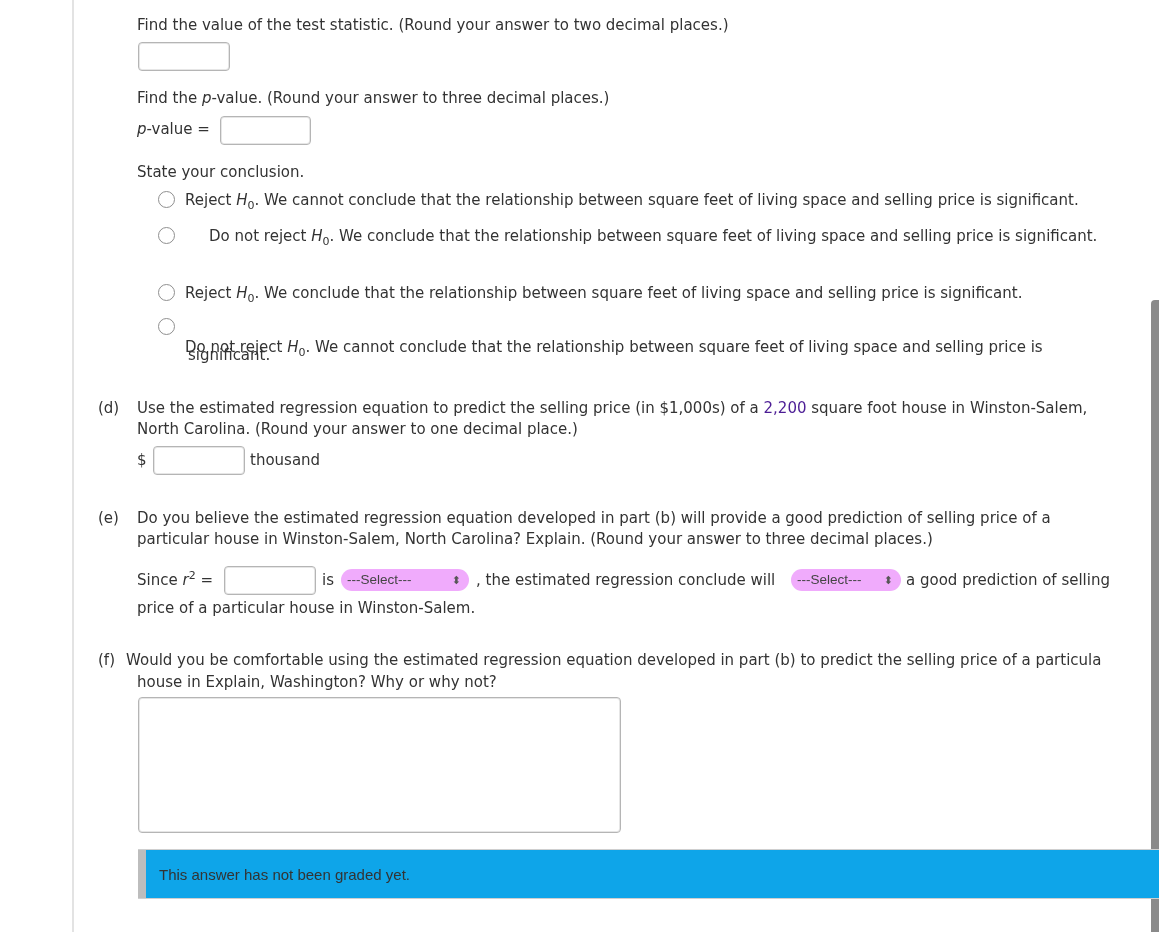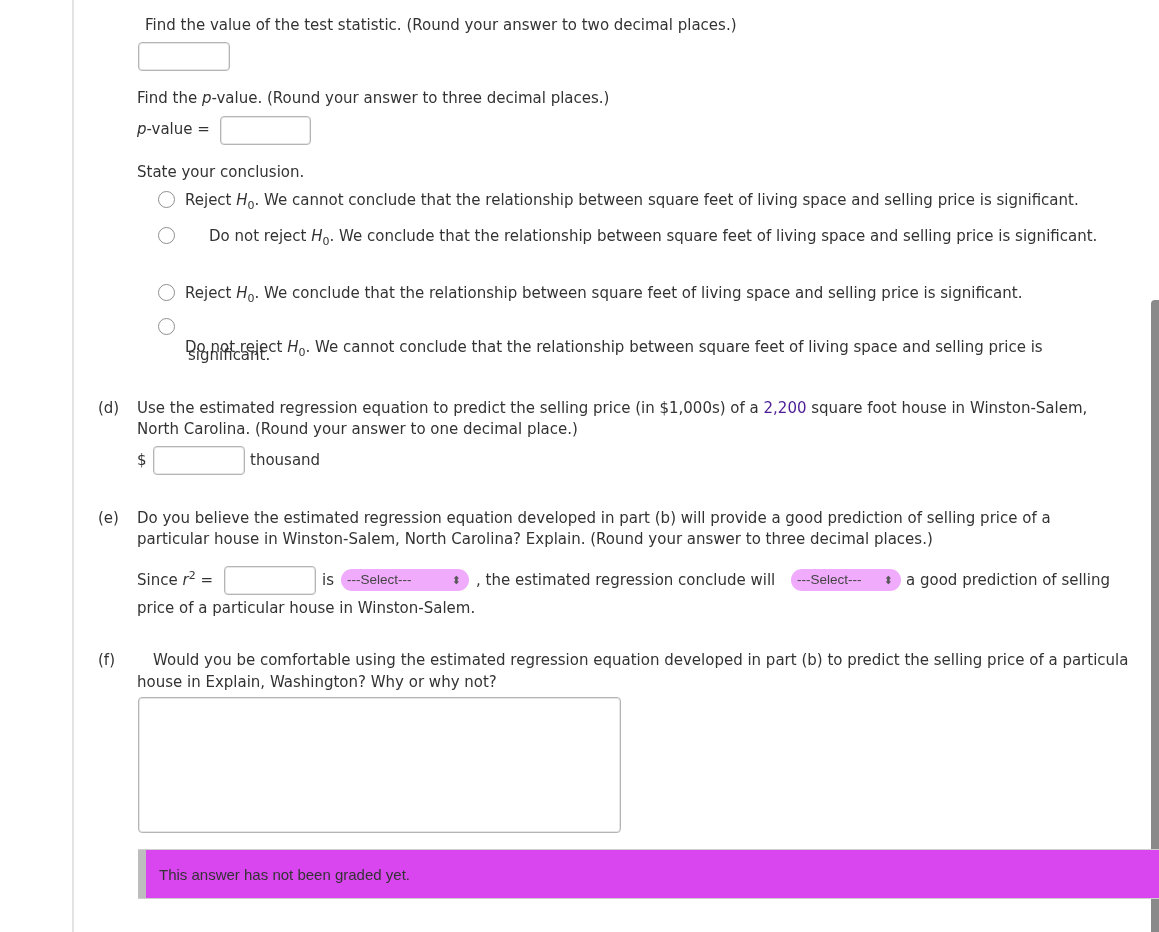--- a/index.html
+++ b/index.html
@@ -26,32 +26,32 @@
   .red { color: #4c1d95; }
   .select {
     position: absolute; height: 22px; border-radius: 11px; background: #f0abfc;
     font-family: "Liberation Sans", sans-serif; font-size: 13.5px; color: #444;
     line-height: 22px; box-sizing: border-box; padding-left: 6px;
   }
   .select .chev { position: absolute; right: 8px; top: 0; font-size: 11px; color: #555; }
   .graded {
     position: absolute; left: 138px; top: 849px; width: 1021px; height: 50px;
     border-top: 1px solid #cfcfcf; border-bottom: 1px solid #cfcfcf; box-sizing: border-box;
-    background: #d946ef;
+    background: #0ea5e9;
   }
   .graded .bar { position: absolute; left: 0; top: 0; width: 8px; height: 100%; background: #bdbdbd; }
   .graded .msg { position: absolute; left: 21px; top: 16px; font-family: "Liberation Sans", sans-serif; font-size: 15px; color: #333; }
 </style>
 </head>
 <body>
 
 <div class="left-rule"></div>
 <div class="scrollbar"></div>
 
-<div class="abs text" style="left:137px;top:15px;margin-left:8px;">Find the value of the test statistic. (Round your answer to two decimal places.)</div>
+<div class="abs text" style="left:137px;top:15px;">Find the value of the test statistic. (Round your answer to two decimal places.)</div>
 <input class="input-box" style="left: 138px; top: 42px; width: 92px; height: 29px;" value="">
 
 <div class="abs text" style="left:137px;top:88px;"><span>Find the </span><i class="var">p</i><span>-value. (Round your answer to three decimal places.)</span></div>
 <div class="abs text" style="left:137px;top:119px;"><i class="var">p</i><span>-value =</span></div>
 <input class="input-box" style="left: 220px; top: 116px; width: 91px; height: 29px;" value="">
 
 <div class="abs text" style="left:137px;top:162px;">State your conclusion.</div>
 
 <div>
   <div class="radio" style="left:158px;top:191px;"></div>
@@ -85,20 +85,20 @@
 <div class="abs text" style="left:137px;top:570px;"><span>Since </span><i class="var">r</i><sup>2</sup><span> =</span></div>
 <input class="input-box" style="left: 224px; top: 566px; width: 92px; height: 29px;" value="">
 <div class="abs text" style="left:322px;top:570px;">is</div>
 <div class="select" style="left:341px;top:569px;width:128px;"><span>---Select---</span><span class="chev">⬍</span></div>
 <div class="abs text" style="left:476px;top:570px;">, the estimated regression conclude will</div>
 <div class="select" style="left:791px;top:569px;width:110px;"><span>---Select---</span><span class="chev">⬍</span></div>
 <div class="abs text" style="left:906px;top:570px;">a good prediction of selling</div>
 <div class="abs text" style="left:137px;top:598px;">price of a particular house in Winston-Salem.</div>
 
 <div class="abs text" style="left:98px;top:650px;">(f)</div>
-<div class="abs text" style="left:153px;top:650px;">Would you be comfortable using the estimated regression equation developed in part (b) to predict the selling price of a particula</div>
+<div class="abs text" style="left:126px;top:650px;">Would you be comfortable using the estimated regression equation developed in part (b) to predict the selling price of a particula</div>
 <div class="abs text" style="left:137px;top:672px;">house in Explain, Washington? Why or why not?</div>
 <textarea class="input-box" style="left: 138px; top: 697px; width: 483px; height: 136px; resize: none;"></textarea>
 
 <div class="graded">
   <div class="bar"></div>
   <div class="msg">This answer has not been graded yet.</div>
 </div>
 
 </body></html>

